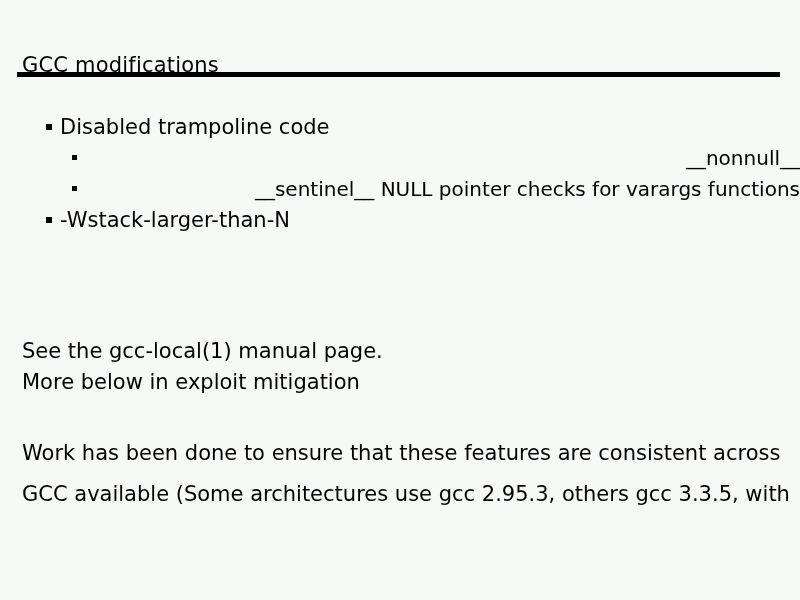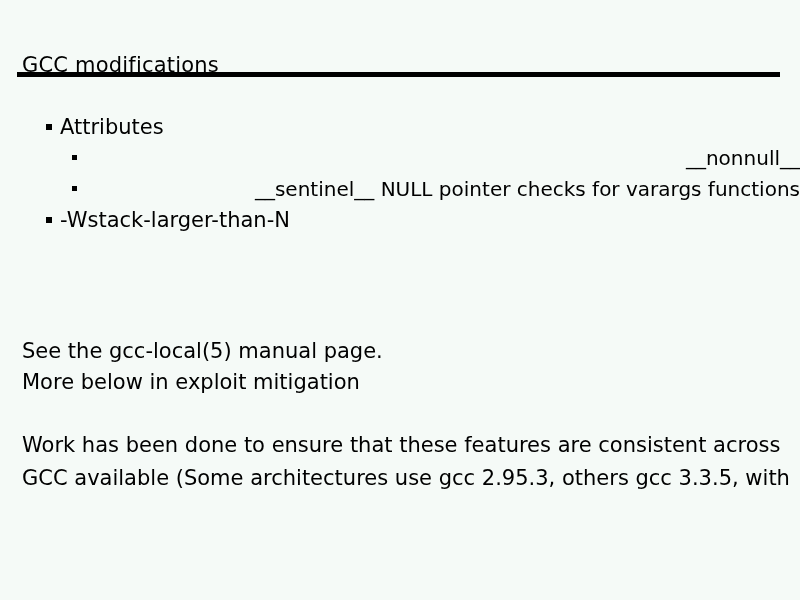--- a/index.html
+++ b/index.html
@@ -113,59 +113,60 @@
     position: absolute;
     left: 22px;
     top: 429px;
     width: 735px;
   }
 
   .summary-line {
     font-size: 21px;
     line-height: 33px;
     white-space: nowrap;
+    margin-top: 8px;
   }
 </style>
 </head>
 <body>
 
 <div class="slide">
 
   <h1 class="slide-title">GCC modifications</h1>
 
   <div class="title-rule"></div>
 
   <div class="bullet-list">
 
-
     <div class="bullet-item level1">
       <span class="bullet-marker"></span>
-      <span class="bullet-text">Attributes</span>
+      <span class="bullet-text">Disabled trampoline code</span>
     </div>
+
 
     <div class="bullet-item level2">
       <span class="bullet-marker"></span>
       <span class="bullet-text">__nonnull__</span>
     </div>
 
     <div class="bullet-item level2">
       <span class="bullet-marker"></span>
       <span class="bullet-text">__sentinel__ NULL pointer checks for varargs functions</span>
     </div>
 
 
     <div class="bullet-item level1">
       <span class="bullet-marker"></span>
       <span class="bullet-text">-Wstack-larger-than-N</span>
     </div>
 
   </div>
 
   <div class="note-block">
-    <div class="note-line">See the gcc-local(5) manual page.</div>
+    <div class="note-line">See the gcc-local(1) manual page.</div>
     <div class="note-line">More below in exploit mitigation</div>
   </div>
 
   <div class="summary-block">
     <div class="summary-line">Work has been done to ensure that these features are consistent across</div>
     <div class="summary-line">GCC available (Some architectures use gcc 2.95.3, others gcc 3.3.5, with</div>
   </div>
 
 </div>
 

